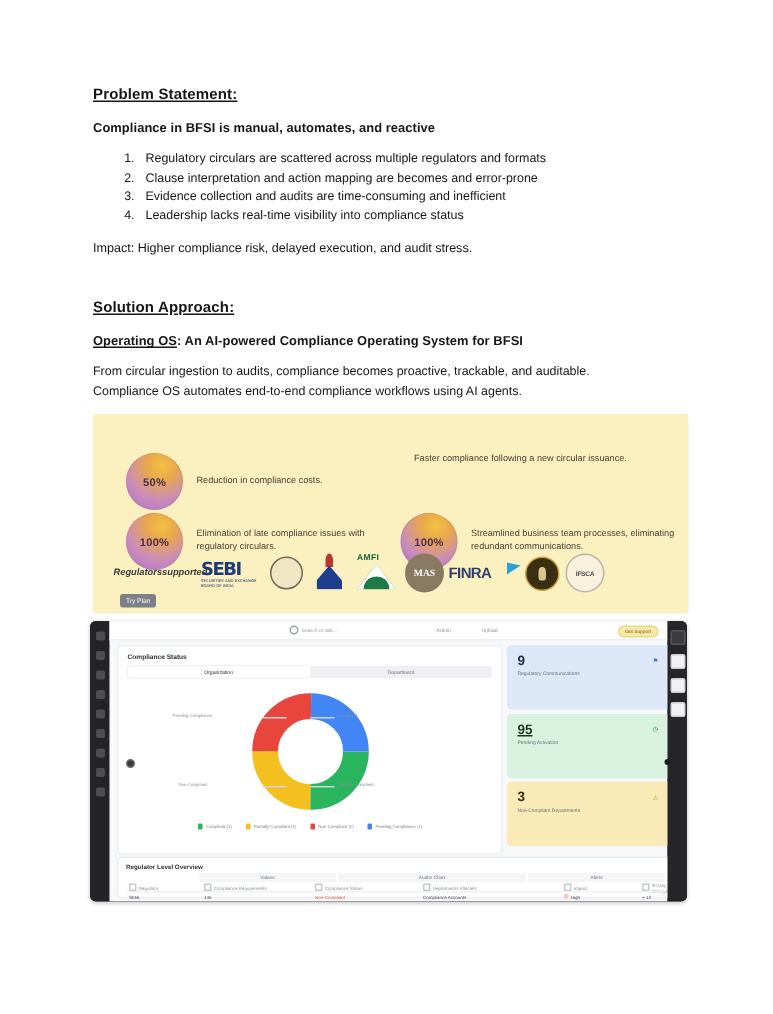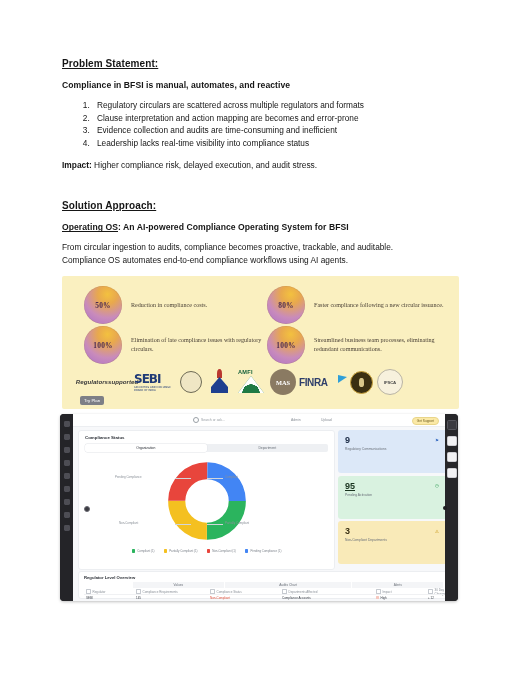--- a/index.html
+++ b/index.html
@@ -18,31 +18,31 @@
     font-size:10px;font-weight:bold;text-decoration:underline;
     letter-spacing:.1px;margin:0 0 11px 0;
   }
   .subhead{font-size:8.6px;font-weight:bold;margin:0 0 9px 0;letter-spacing:.05px;}
   .subhead .reg{font-weight:bold;}
   ol.problems{
     margin:0 0 0 0;padding-left:30px;font-size:8.3px;line-height:12.6px;
   }
   ol.problems li{padding-left:5px;margin:0;}
   .impact{font-size:8.4px;margin:11px 0 0 0;}
-  .impact b{font-weight:bold;}
+  .impact b{font-weight:normal;}
   .gap-a{height:30px;}
   .desc{font-size:8.3px;line-height:12.4px;margin:9px 0 0 0;}
   .desc div{white-space:nowrap;}
 
   
   .info{
     position:absolute;left:62px;top:276px;width:397px;height:133px;
     background:#faf0c0;border-radius:2px;overflow:hidden;
   }
-  .stats{position:absolute;left:0;top:8px;width:100%;height:76px;font-family:Liberation Serif, serif;}
+  .stats{position:absolute;left:0;top:24px;width:100%;height:76px;}
   .stat{position:absolute;display:flex;align-items:center;}
   .stat .bubble{
     width:38px;height:38px;border-radius:50%;flex:0 0 38px;
     background:radial-gradient(circle at 62% 22%, #f3c13f 0%, #e8a84e 26%, #c98bbb 62%, #a96fc9 100%);
     box-shadow:0 0 0 .5px rgba(150,110,60,.25) inset;
     display:flex;align-items:center;justify-content:center;
   }
   .stat .bubble span{
     font-size:7.4px;font-weight:bold;color:#4a2a52;letter-spacing:.2px;
   }
@@ -224,23 +224,20 @@
           </div>
         <div class="txt">Reduction in compliance costs.</div>
       </div>
       <div class="stat s2">
         <div class="bubble">
             <span>100%</span>
           </div>
         <div class="txt">Elimination of late compliance issues with regulatory circulars.</div>
       </div>
       <div class="stat s3">
-        <div class="bubble">
-            <span>80%</span>
-          </div>
         <div class="txt">Faster compliance following a new circular issuance.</div>
       </div>
       <div class="stat s4">
         <div class="bubble">
             <span>100%</span>
           </div>
         <div class="txt">Streamlined business team processes, eliminating redundant communications.</div>
       </div>
     </div>
 

